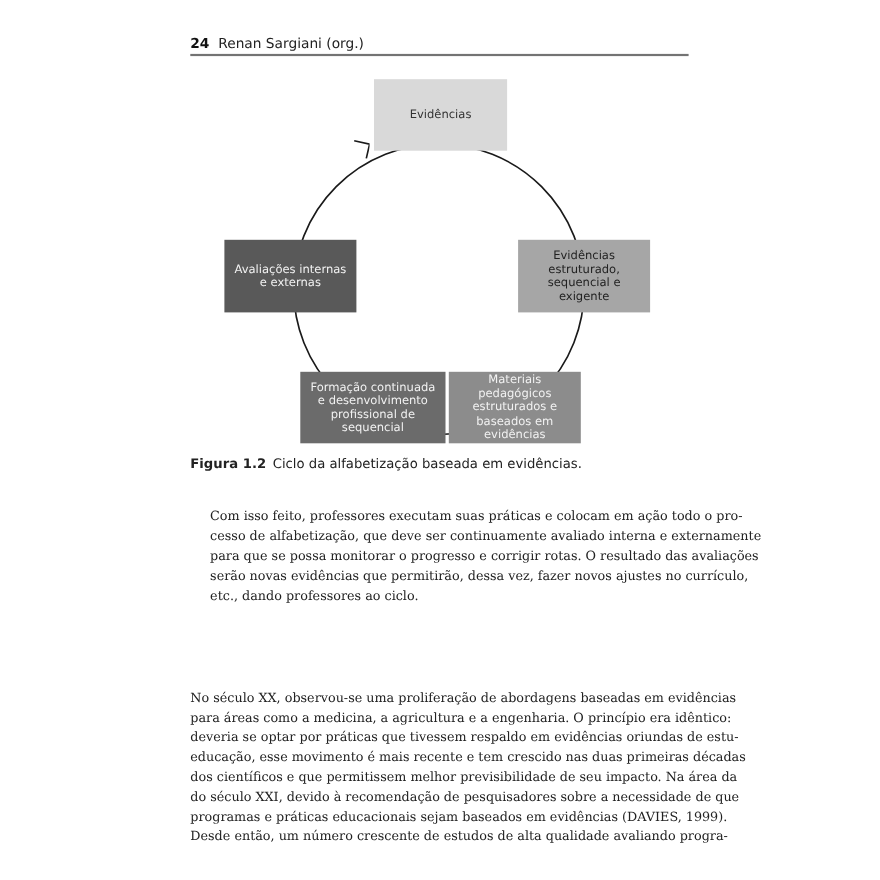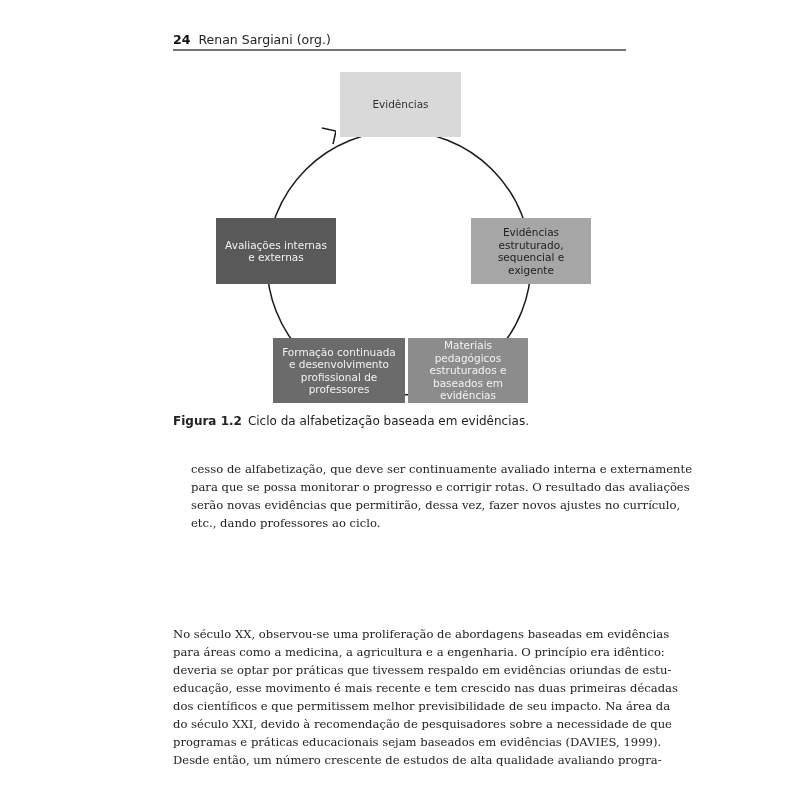--- a/index.html
+++ b/index.html
@@ -75,37 +75,38 @@
         <span>baseados em</span><br>
         <span>evidências</span>
       </span>
     </div>
 
     <div class="box" style="left:273px;top:338px;width:132px;height:65px;background:#6b6b6b;color:#f2f2f2;">
       <span>
         <span>Formação continuada</span><br>
         <span>e desenvolvimento</span><br>
         <span>profissional de</span><br>
-        <span>professores</span>
+        <span>sequencial</span>
       </span>
     </div>
 
-    <div class="box" style="left:216px;top:218px;width:120px;height:66px;background:#595959;color:#f2f2f2;align-items:center;">
+    <div class="box" style="left:204px;top:218px;width:120px;height:66px;background:#595959;color:#f2f2f2;align-items:center;">
       <span>
         <span>Avaliações internas</span><br>
         <span>e externas</span>
       </span>
     </div>
   </div>
 
   <div class="caption">
     <span class="lbl">Figura 1.2</span><span>Ciclo da alfabetização baseada em evidências.</span>
   </div>
 
   <div class="body-text para1">
+    <span class="line">Com isso feito, professores executam suas práticas e colocam em ação todo o pro-</span>
     <span class="line">cesso de alfabetização, que deve ser continuamente avaliado interna e externamente</span>
     <span class="line">para que se possa monitorar o progresso e corrigir rotas. O resultado das avaliações</span>
     <span class="line">serão novas evidências que permitirão, dessa vez, fazer novos ajustes no currículo,</span>
     <span class="line last">etc., dando professores ao ciclo.</span>
   </div>
 
   <div class="section-heading">
   </div>
 
   <div class="body-text para2">

